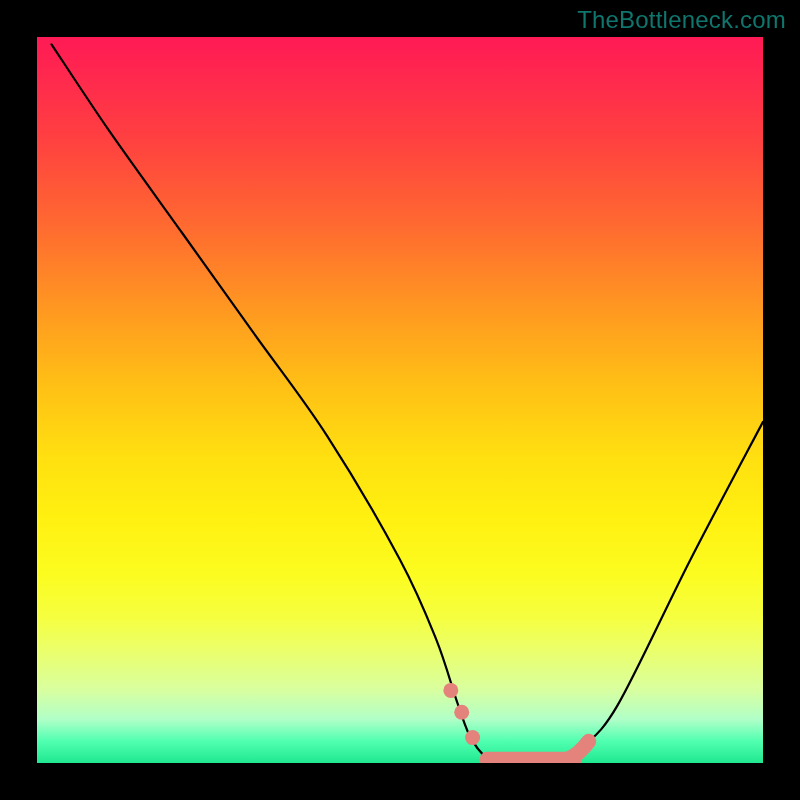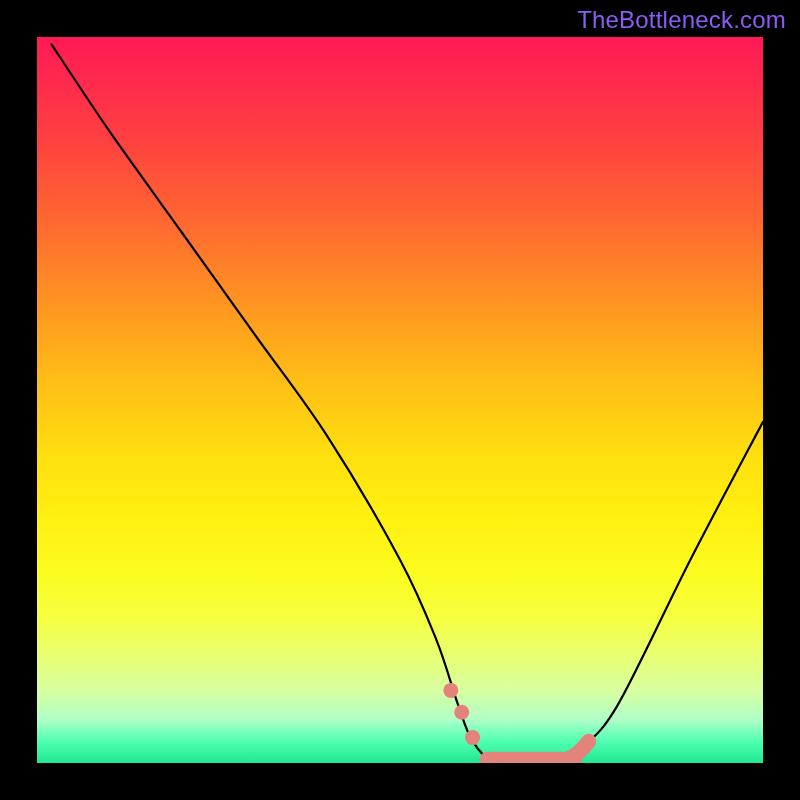--- a/index.html
+++ b/index.html
@@ -8,21 +8,21 @@
     height: 800px;
     background: #000;
     position: relative;
     font-family: Arial, sans-serif;
     overflow: hidden;
   }
   .watermark {
     position: absolute;
     top: 6px;
     right: 14px;
-    color: #8b5cf6;
+    color: #0f766e;
     font-size: 24px;
     font-weight: 500;
     z-index: 10;
     letter-spacing: 0.2px;
   }
   .plot-area {
     position: absolute;
     left: 37px;
     top: 37px;
     width: 726px;

